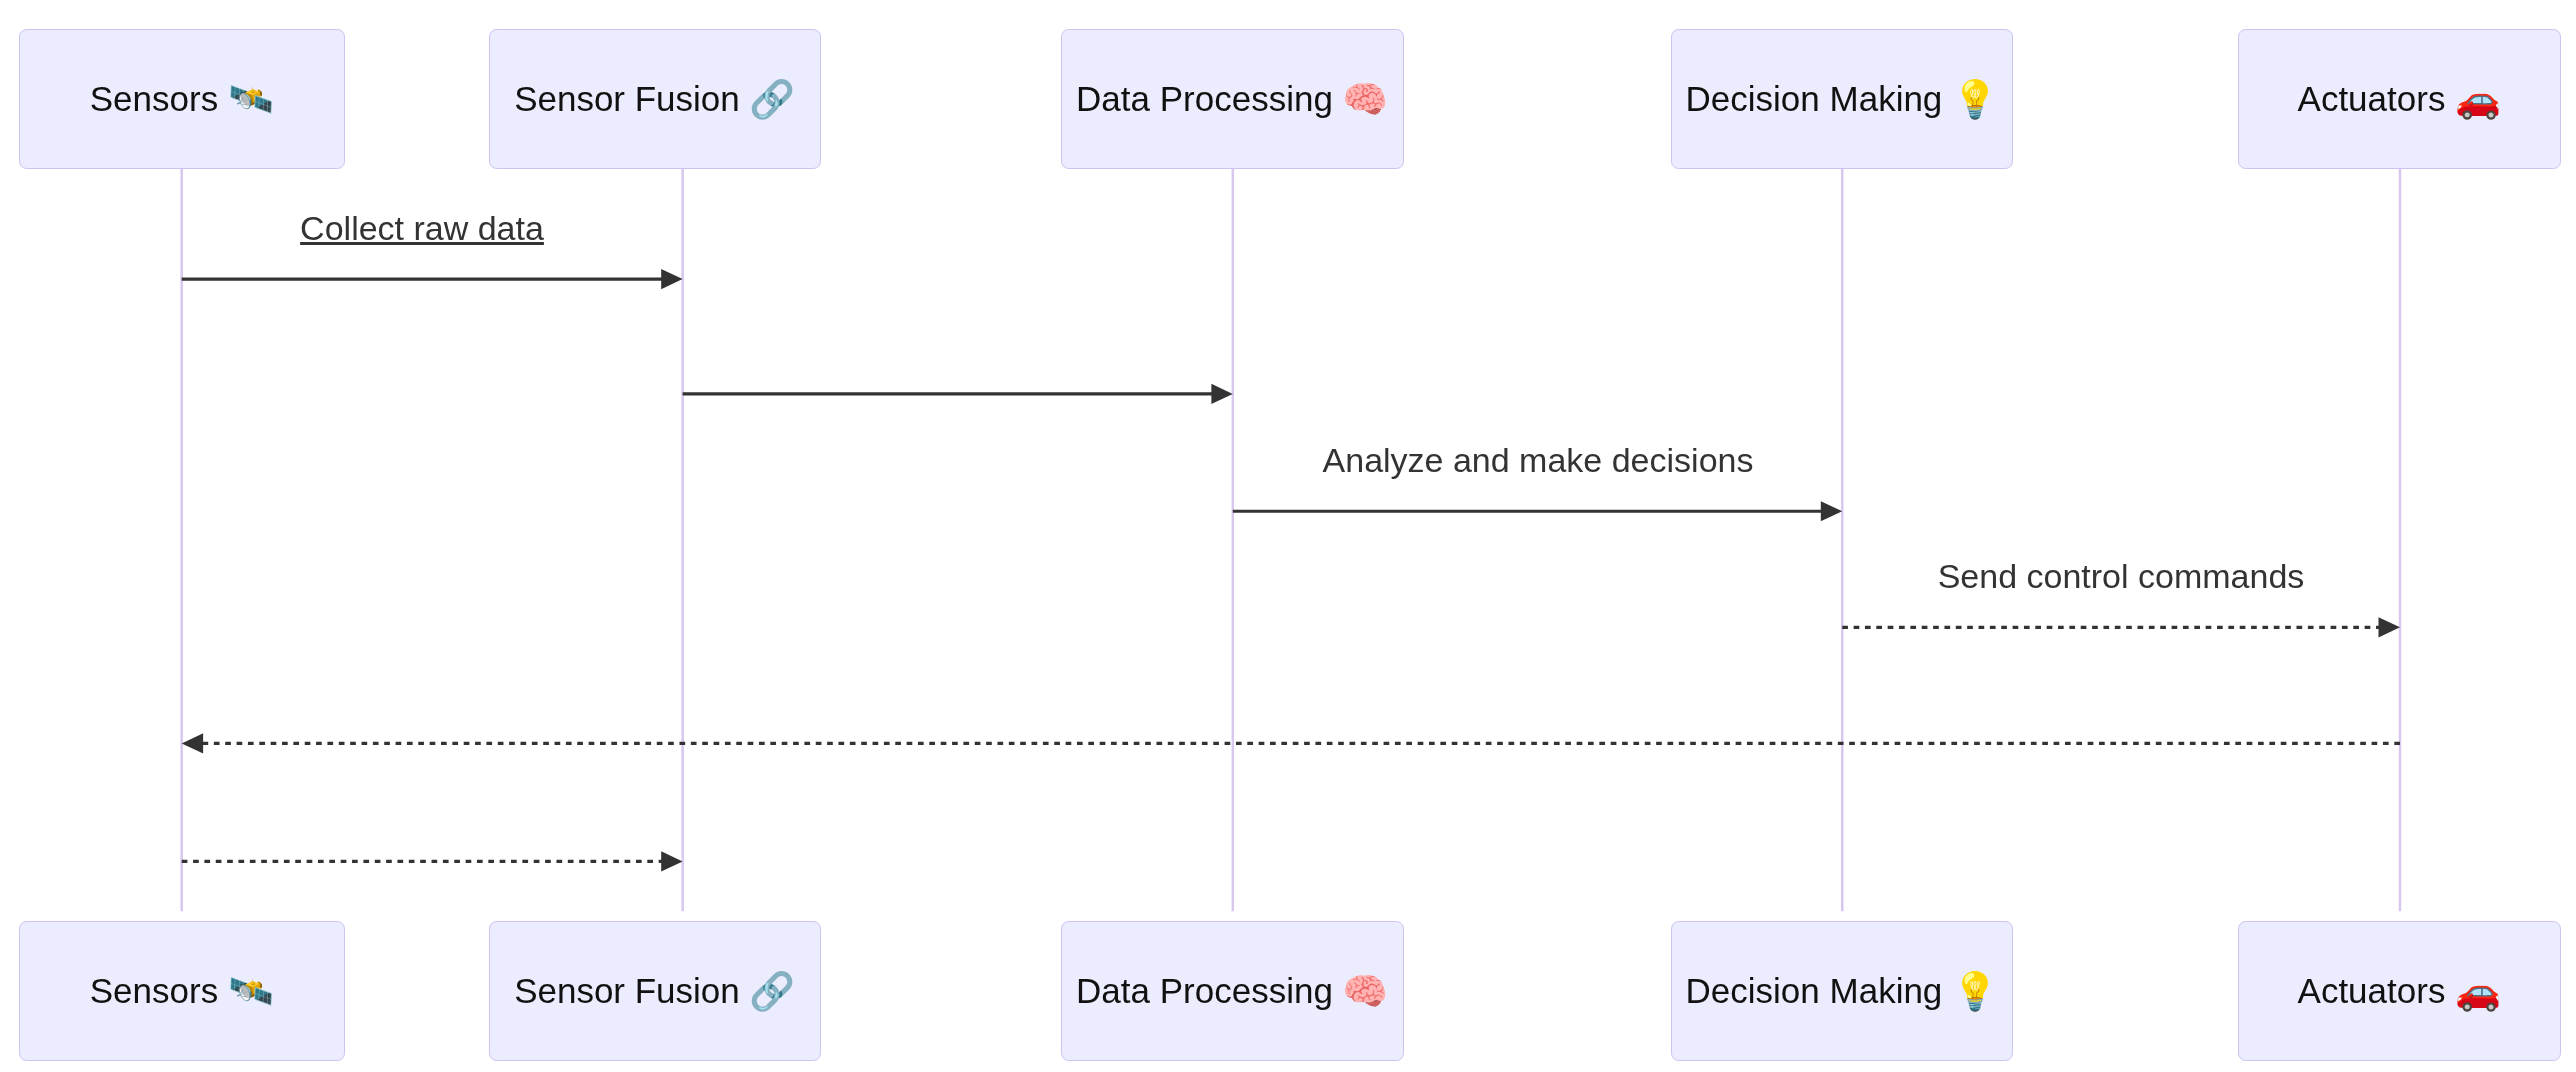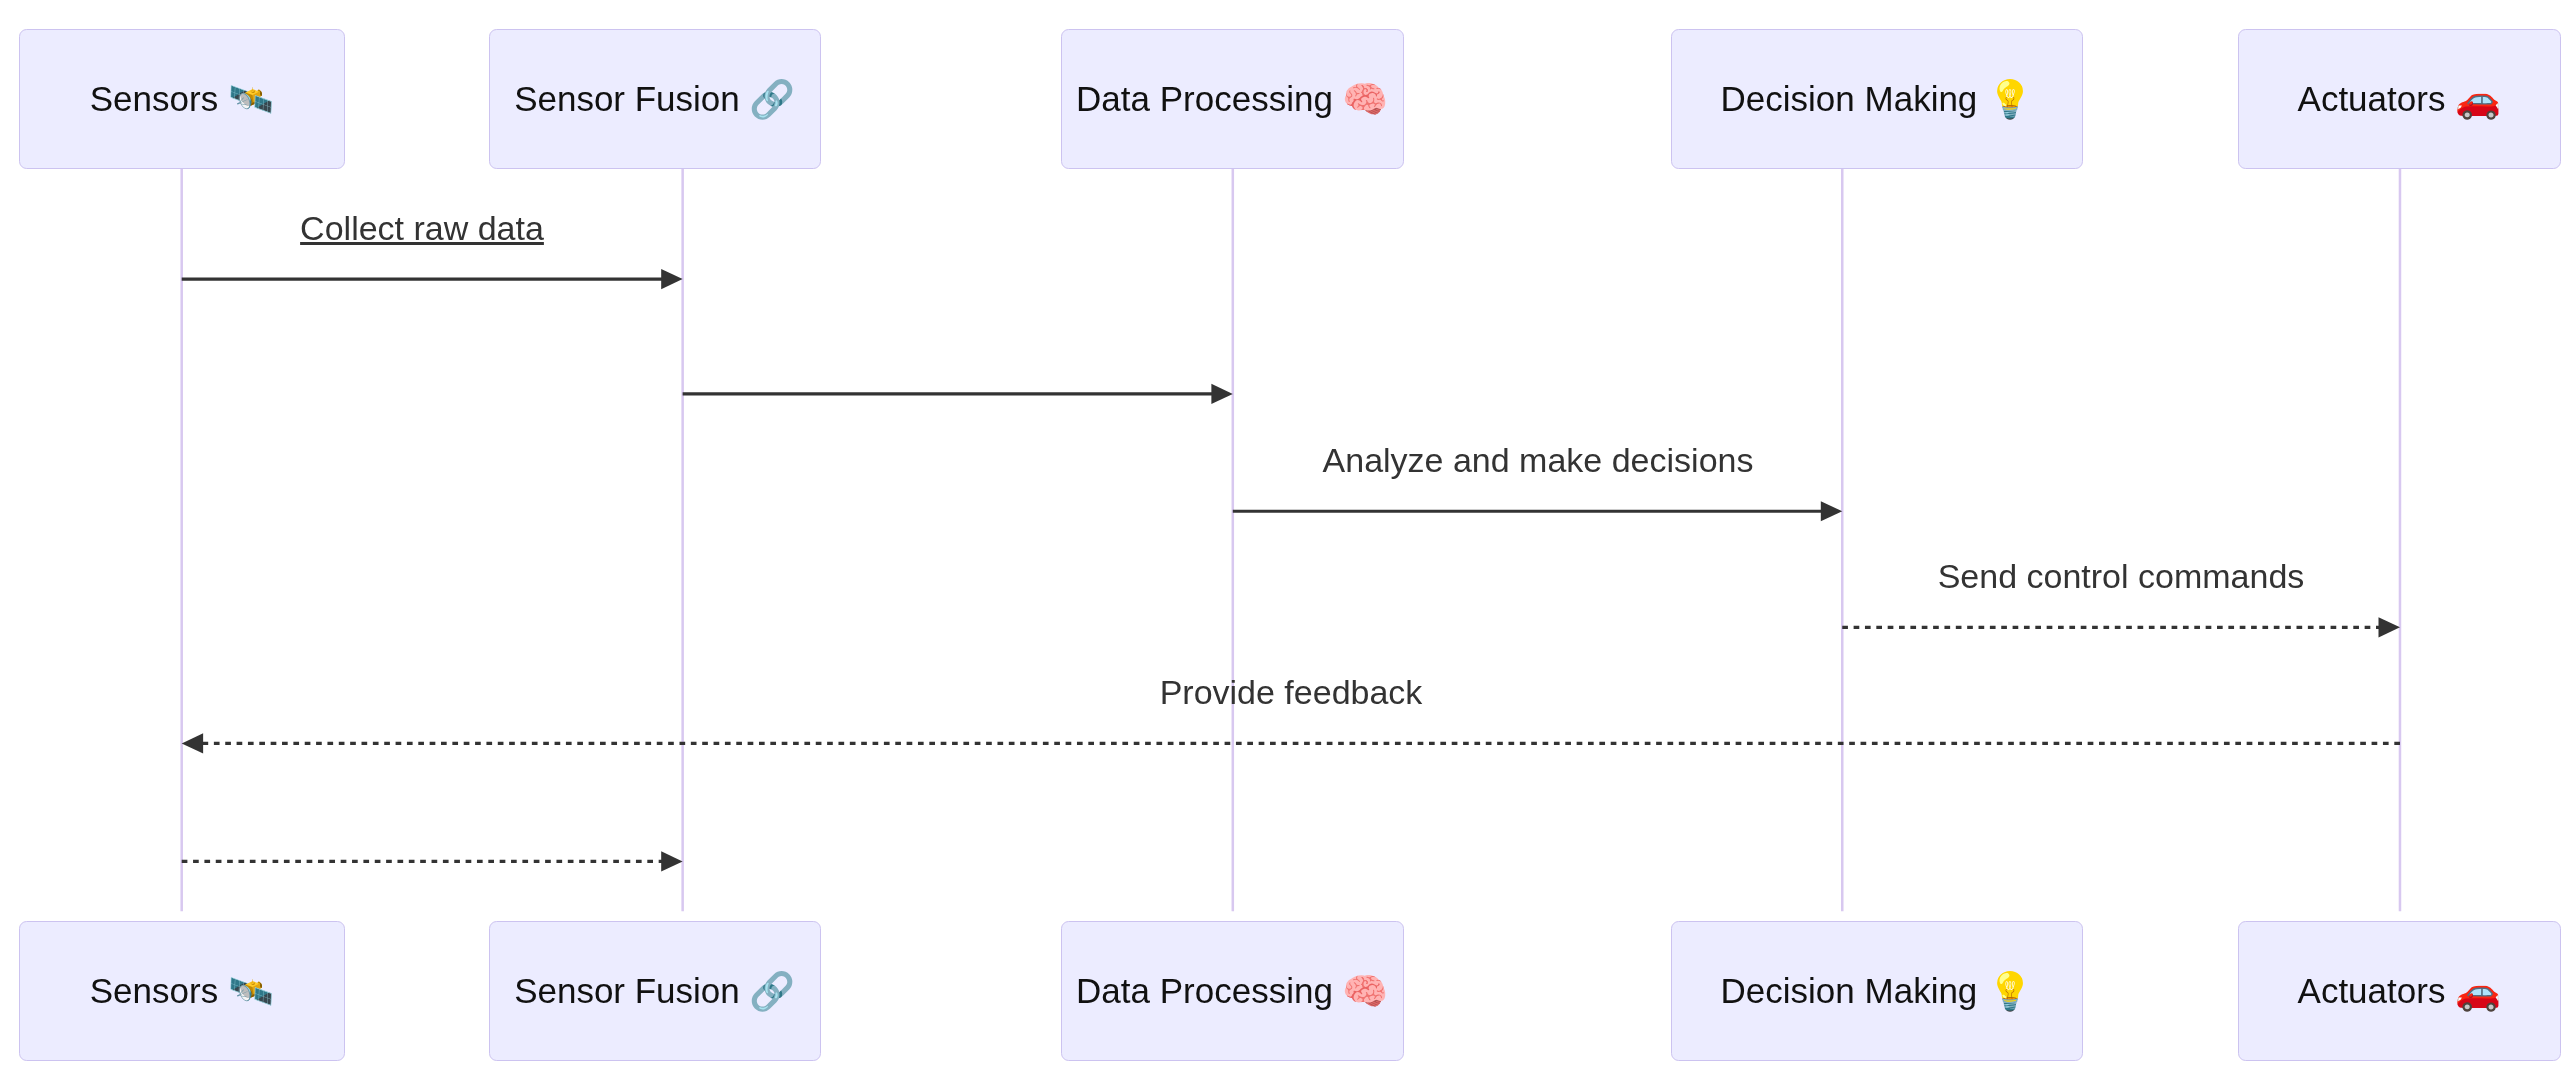--- a/index.html
+++ b/index.html
@@ -56,21 +56,21 @@
     color: var(--actor-text);
     margin-top: 10px;
   }
   .actor .actor-label { white-space: nowrap; }
   .actor .actor-emoji { font-size: 37px; line-height: 1; }
   .actor.row-top { top: 19px; }
   .actor.row-bottom { top: 911px; }
   .a-sensors    { left: 19px;   width: 326px; }
   .a-fusion     { left: 489px;  width: 332px; }
   .a-processing { left: 1061px; width: 343px; }
-  .a-decision   { left: 1671px; width: 412px; }
+  .a-decision   { left: 1671px; width: 342px; }
   .a-actuators  { left: 2238px; width: 323px; }
   .msg-label {
     position: absolute;
     transform: translateX(-50%);
     font-size: 34px;
     line-height: 44px;
     height: 44px;
     color: var(--signal);
     white-space: nowrap;
     text-align: center;
@@ -164,16 +164,15 @@
     <span class="actor-emoji">💡</span>
   </div>
   <div class="actor row-bottom a-actuators">
     <span class="actor-label">Actuators</span>
     <span class="actor-emoji">🚗</span>
   </div>
 
   <div class="msg-label m1">Collect raw data</div>
   <div class="msg-label m3">Analyze and make decisions</div>
   <div class="msg-label m4">Send control commands</div>
-  <div class="msg-label m5">Provide feedback</div>
 
 </div>
 
 
 </body></html>

